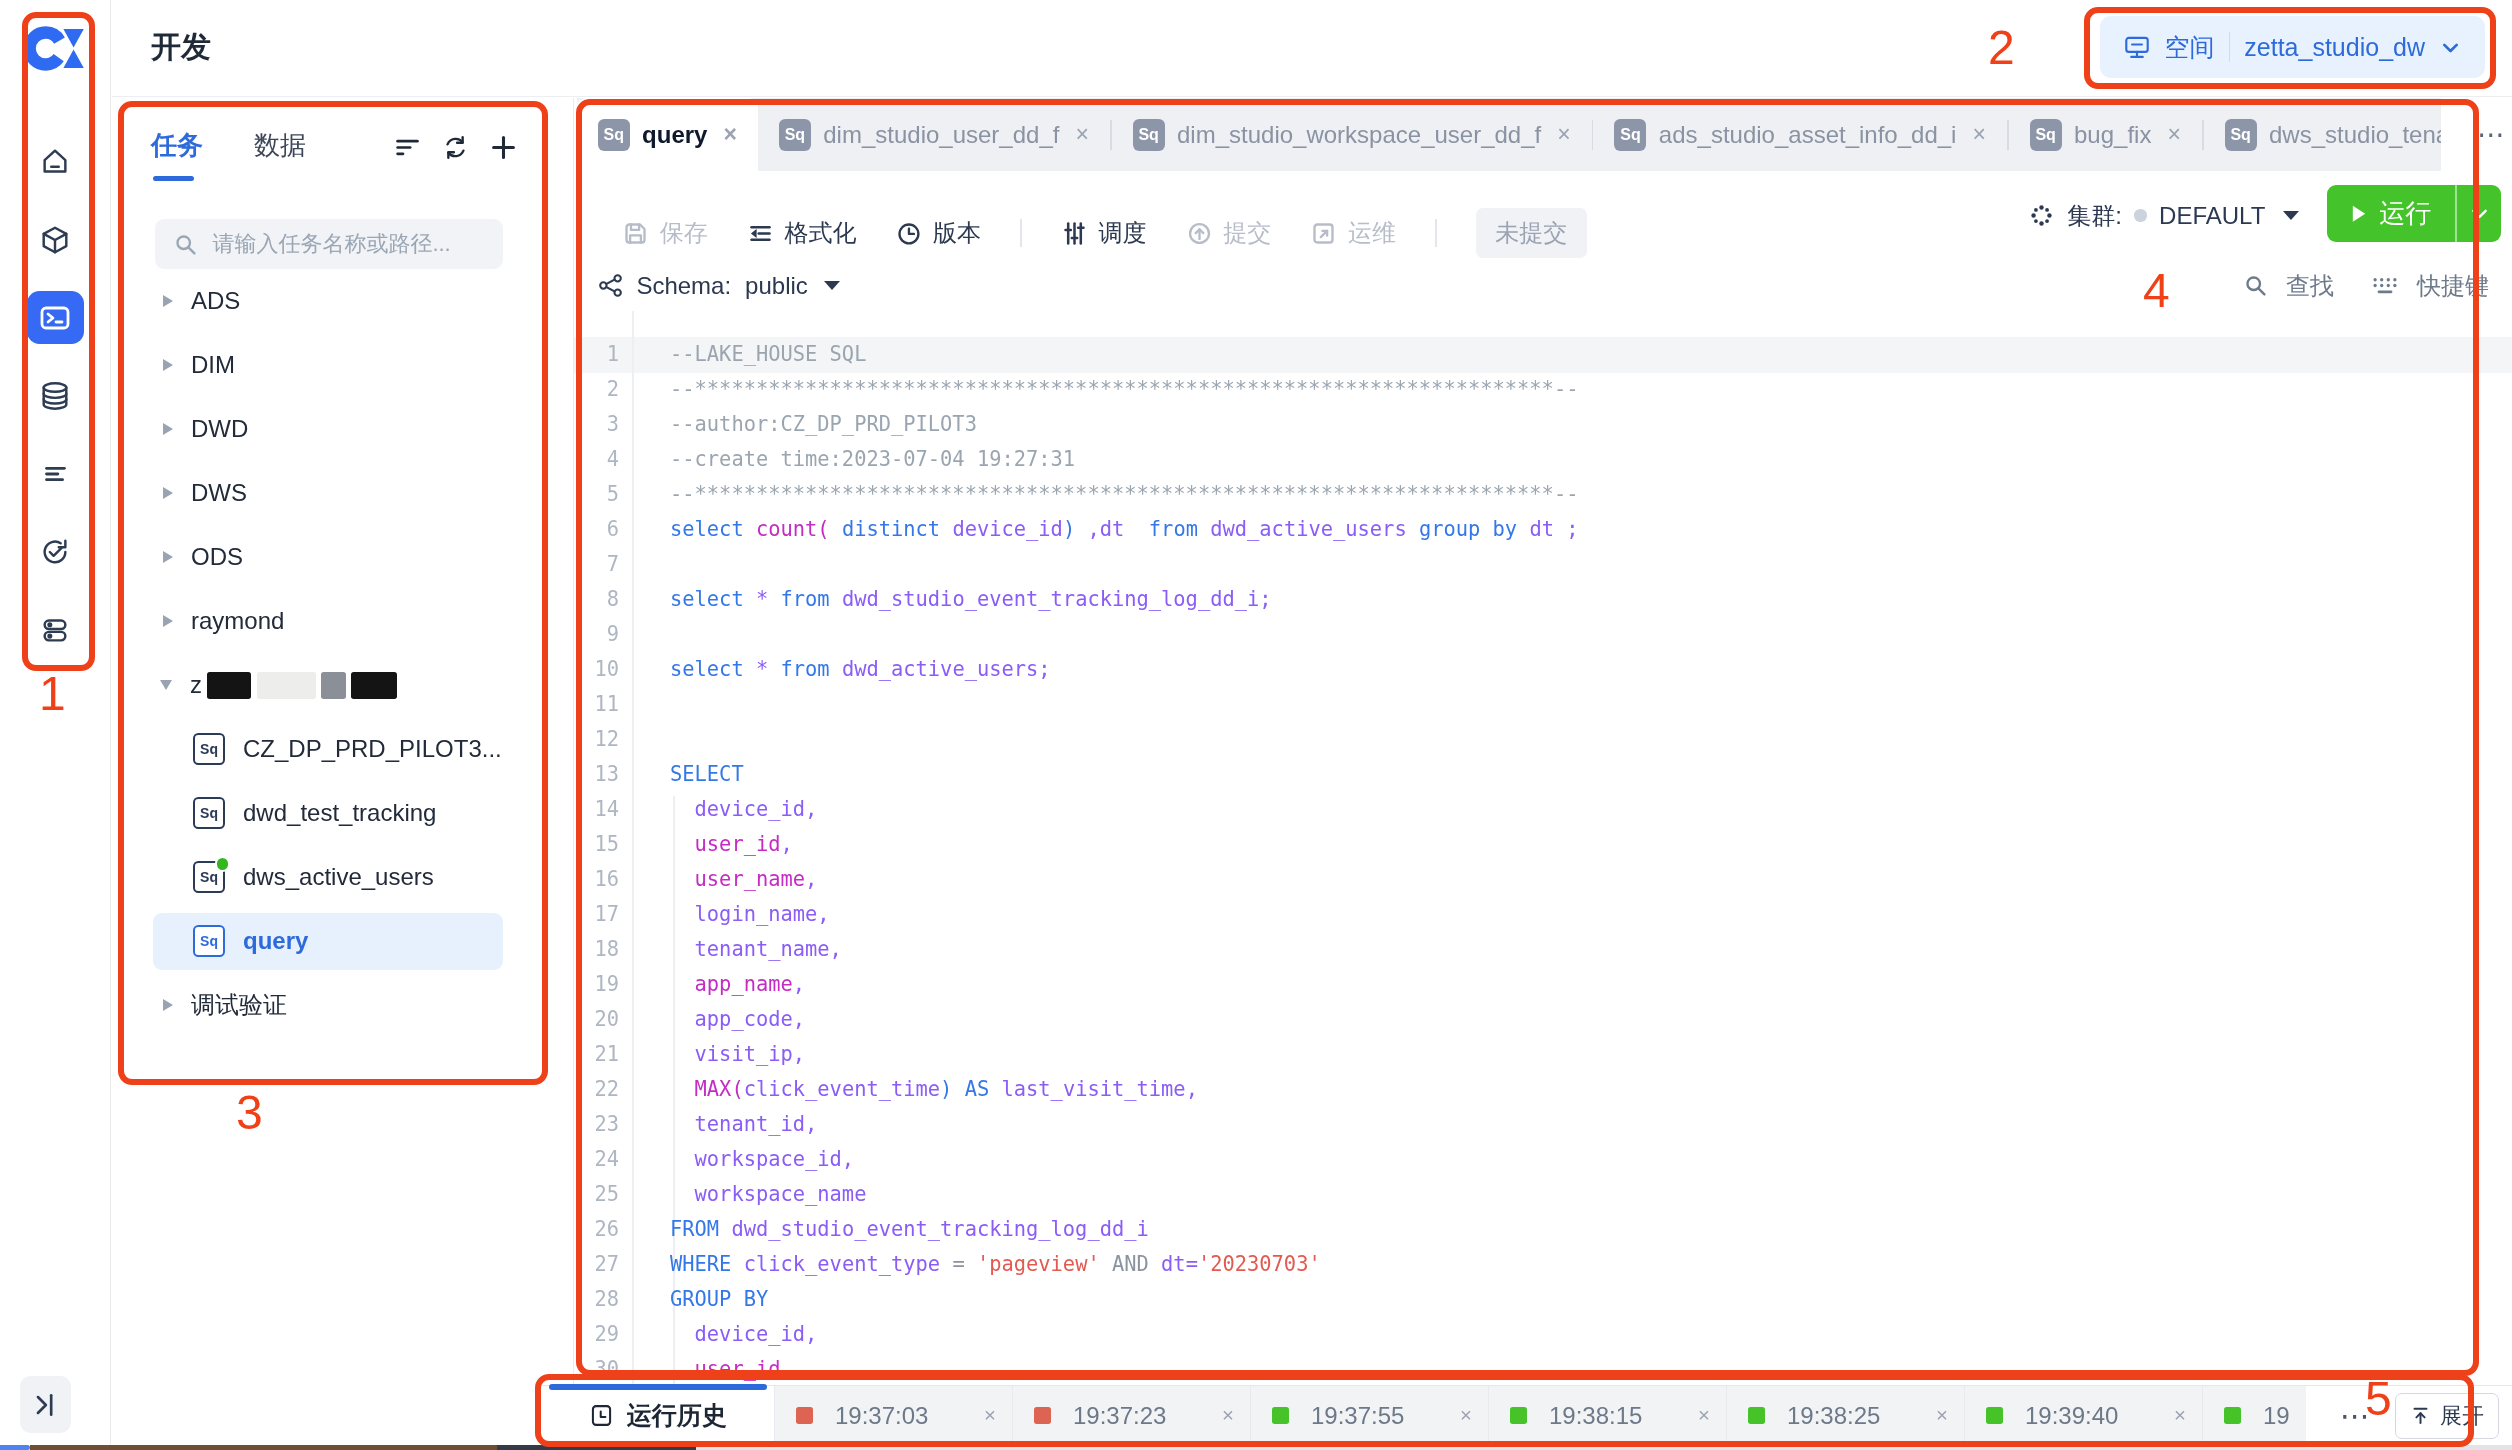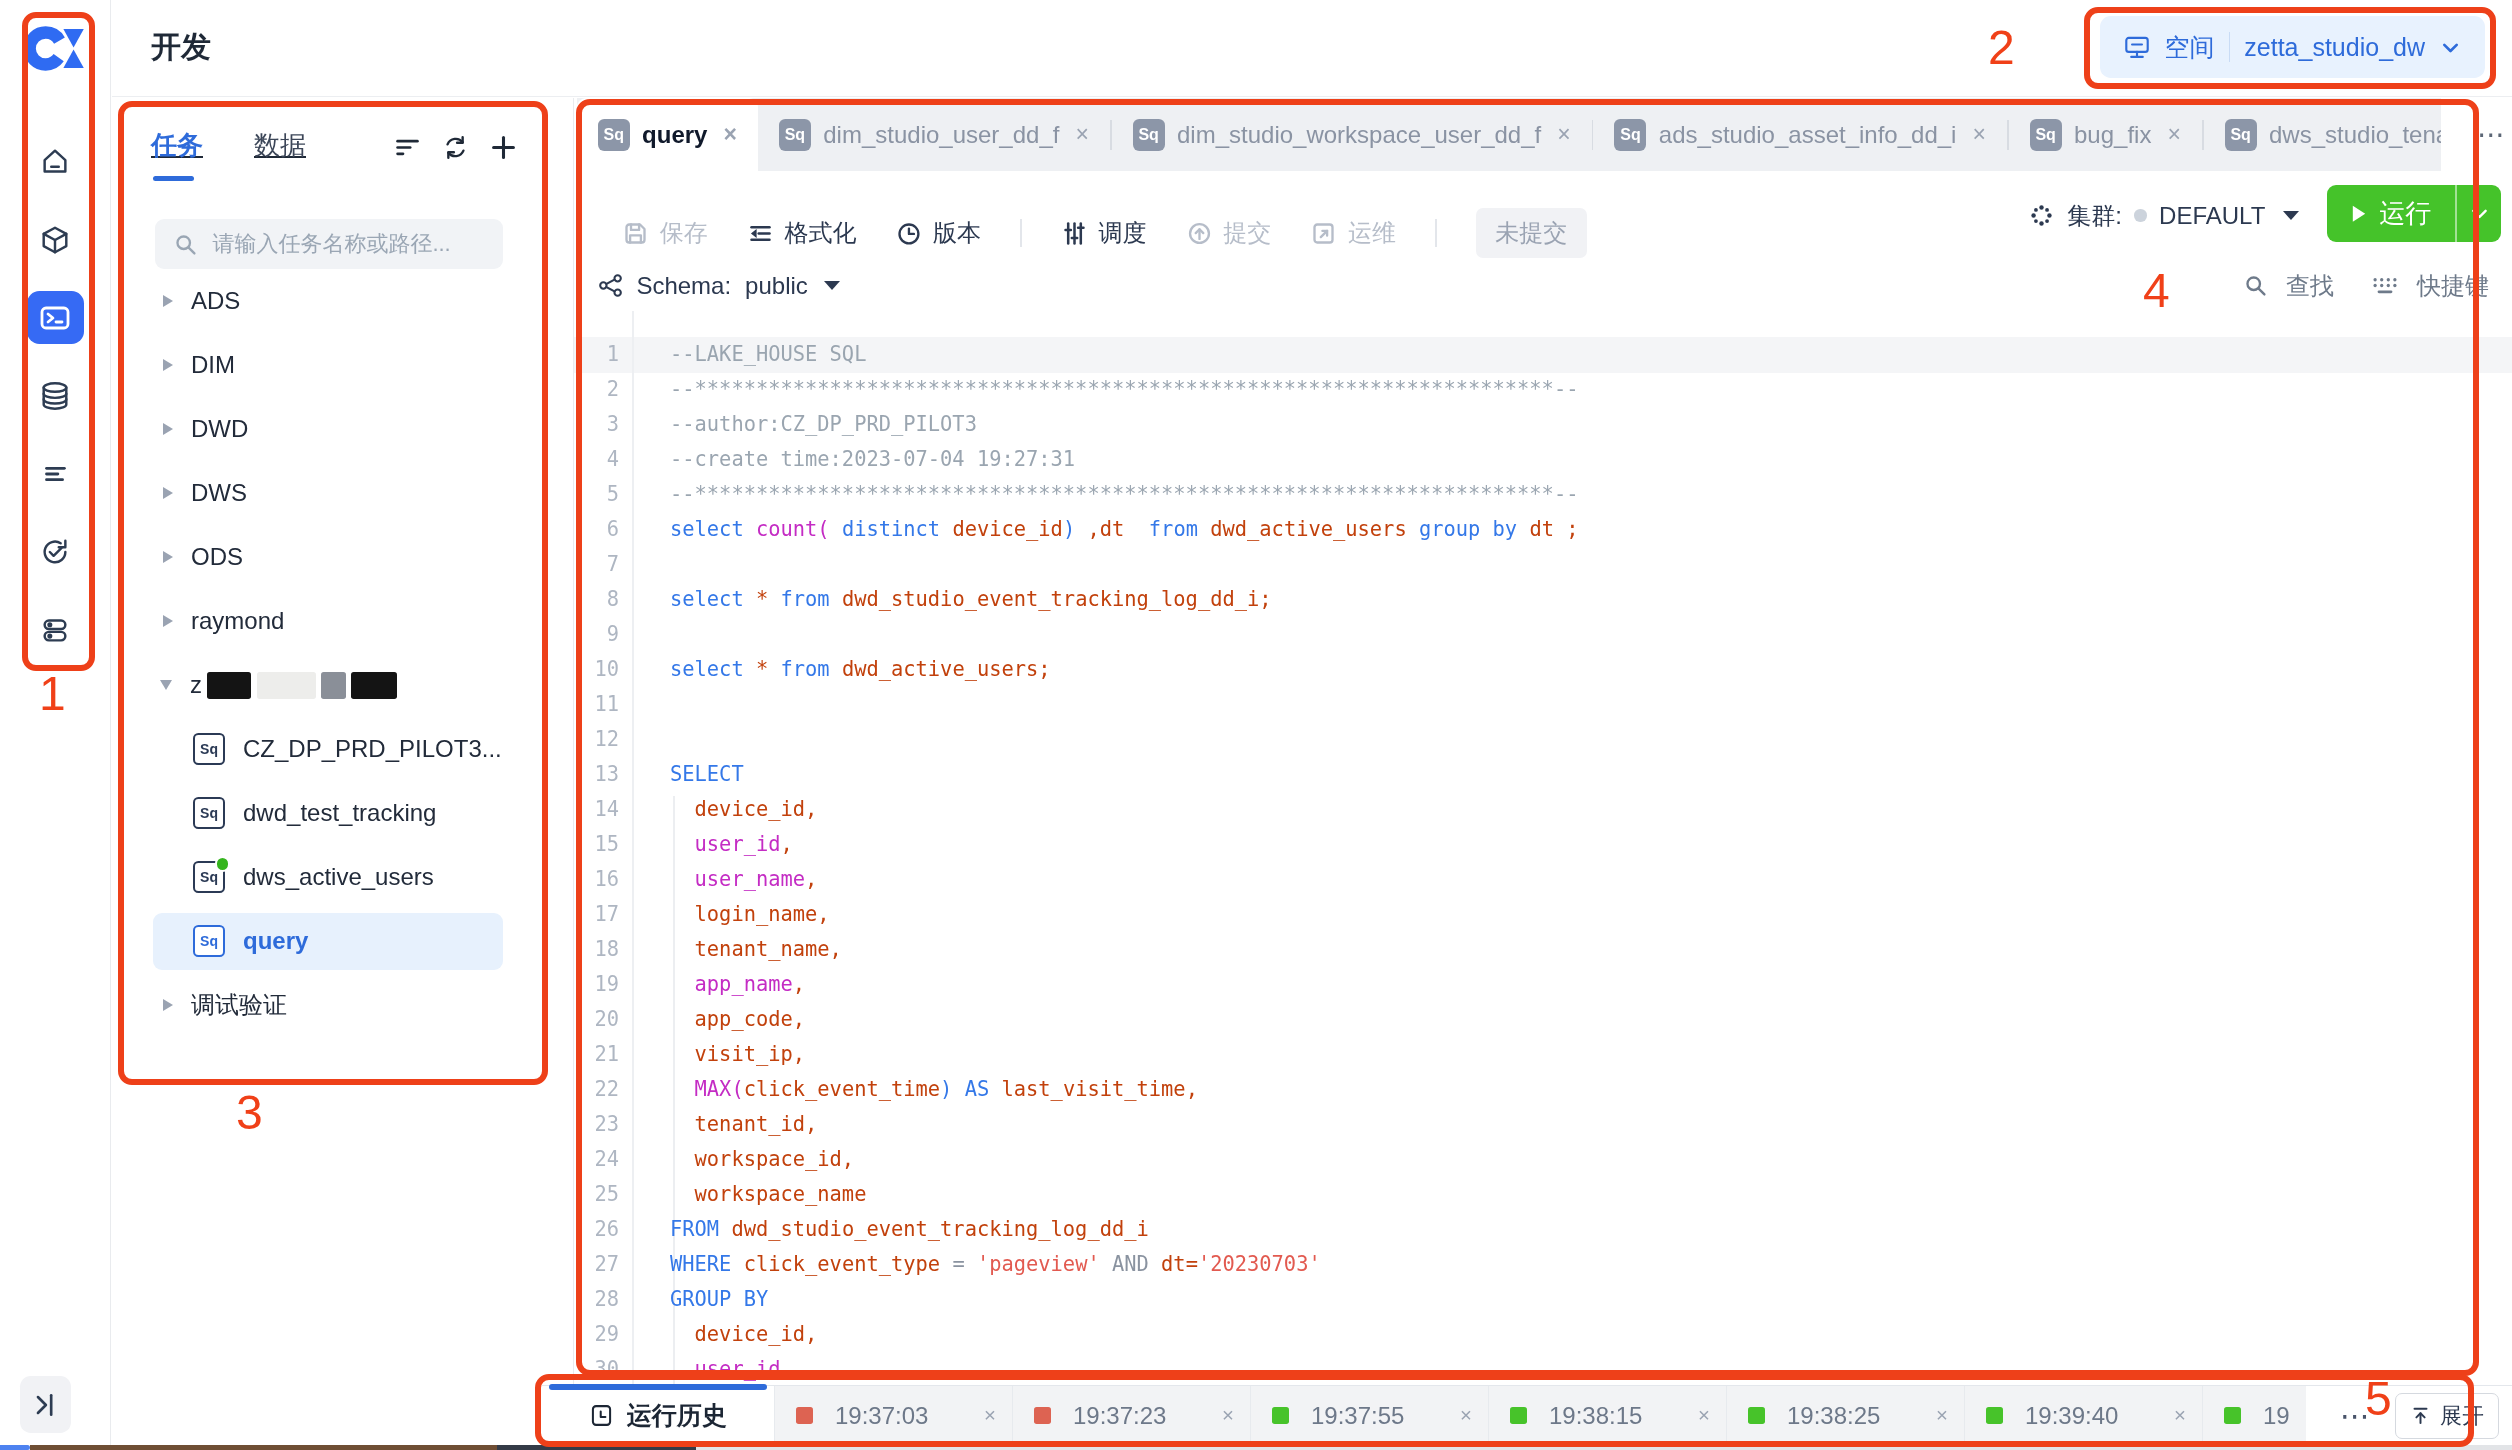--- a/index.html
+++ b/index.html
@@ -18,21 +18,21 @@
 
   
   .header{position:absolute;left:112px;top:0;width:2400px;height:96px;background:#fff;border-bottom:1.8px solid #eceef1;}
   .page-title{position:absolute;left:39px;top:0;line-height:94px;font-size:30px;font-weight:700;color:#1f2937;}
   .ws-pill{position:absolute;right:27px;top:16px;height:62px;border-radius:10.7px;background:#e8f2fe;display:flex;
     align-items:center;gap:14px;padding:0 23px;color:#2e6bda;font-size:25px;cursor:pointer;}
   .ws-div{width:1.8px;height:30px;background:#c9dcf5;}
 
   
   .sidepanel{position:absolute;left:112px;top:98px;width:461px;height:1353px;background:#fff;border-right:1.8px solid #e9ebee;}
-  .p-tabs{position:absolute;left:39px;top:30px;display:flex;gap:51px;font-size:26px;text-decoration:underline;}
+  .p-tabs{position:absolute;left:39px;top:30px;display:flex;gap:51px;font-size:26px;}
   .p-tab{color:#3c4658;cursor:pointer;position:relative;}
   .p-tab.active{color:#2e6bda;font-weight:700;}
   .p-tab.active::after{content:"";position:absolute;left:1.8px;bottom:-18px;width:41px;height:5.3px;border-radius:2.7px;background:#2e6bda;}
   .p-actions{position:absolute;left:282px;top:36px;display:flex;gap:21px;color:#1f2937;align-items:center;}
   .p-actions .pa{cursor:pointer;}
   .search{position:absolute;left:43px;top:121px;width:348px;height:50px;border-radius:9px;background:#f1f3f6;
     display:flex;align-items:center;gap:12.4px;padding:0 7px 0 18px;box-sizing:border-box;color:#9aa6b4;}
   .search input{border:none;outline:none;background:transparent;font-family:inherit;font-size:22px;color:#0f172a;width:266px;}
   .search input::placeholder{color:#9aa6b4;}
   .tree{position:absolute;left:0;top:171px;width:461px;}
@@ -90,21 +90,21 @@
   .indent-guide{position:absolute;left:99px;top:485px;width:1.8px;height:589px;background:#eceef1;}
   .code-rows{position:relative;padding-top:26px;}
   .crow{height:35px;line-height:35px;white-space:pre;}
   .lnum{display:inline-block;width:45px;text-align:right;color:#aeb6c2;}
   .ctext{margin-left:51px;}
   .tok-kw{color:#3478e8;}
   .tok-fn{color:#c42cc4;}
   .tok-str{color:#e25a50;}
   .tok-com{color:#9aa5b0;}
   .tok-op{color:#8a93a0;}
-  .tok-txt{color:#c2410c;}
+  .tok-txt{color:#8b5cf6;}
 
   
   .bottombar{position:absolute;left:542px;top:1385px;width:1971px;height:59px;background:#fff;border-top:1.8px solid #e4e7ec;
     display:flex;z-index:10;}
   .hist-tab{width:233px;position:relative;display:flex;align-items:center;justify-content:center;gap:12.4px;font-size:25px;
     font-weight:700;color:#1c2634;background:#fff;border-right:1.8px solid #e7eaee;box-sizing:border-box;cursor:pointer;flex:none;}
   .hist-ind{position:absolute;left:7px;top:-1.8px;width:218px;height:6.2px;border-radius:3.6px;background:#2e6bda;}
   .chips{display:flex;background:#f2f3f5;flex:none;}
   .chip{width:238px;display:flex;align-items:center;gap:22px;padding:0 16px 0 21px;box-sizing:border-box;
     border-right:1.8px solid #e7eaee;font-size:24px;color:#6d7889;cursor:pointer;flex:none;}

